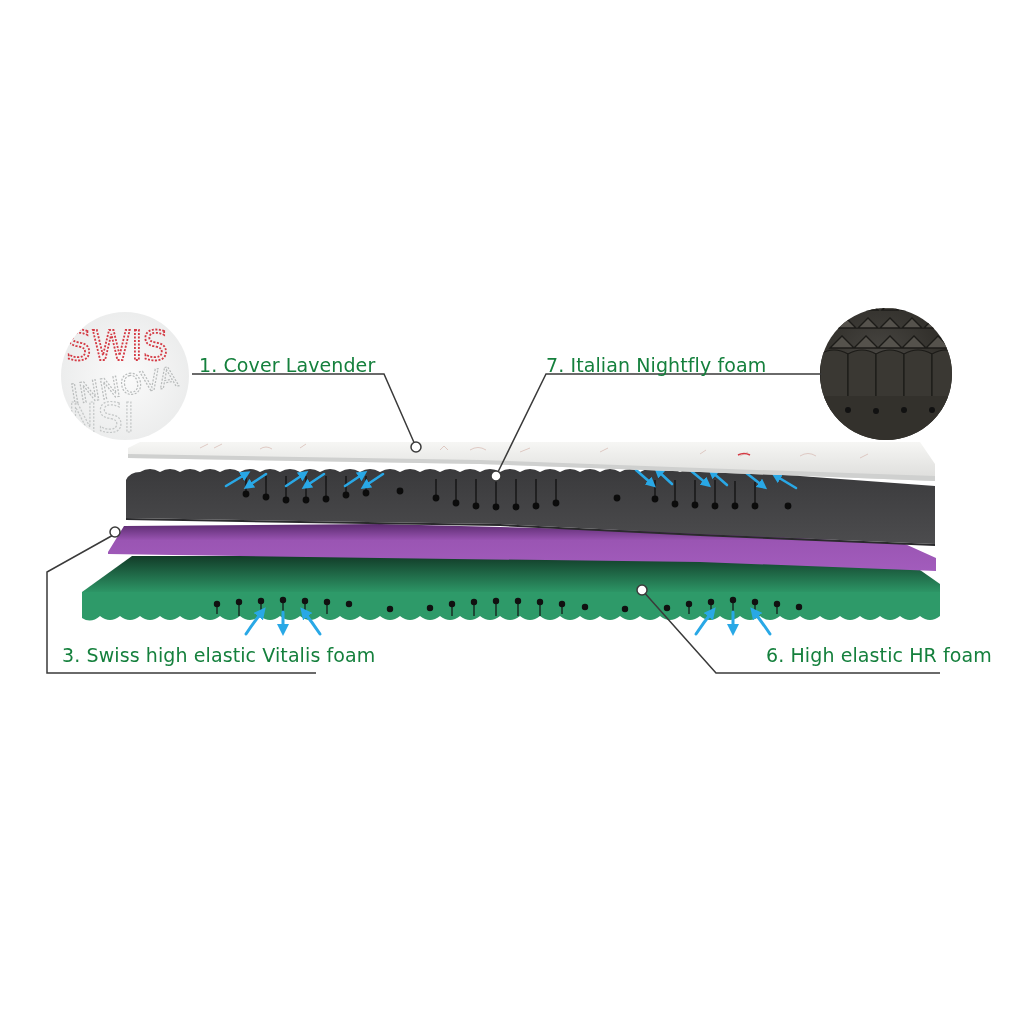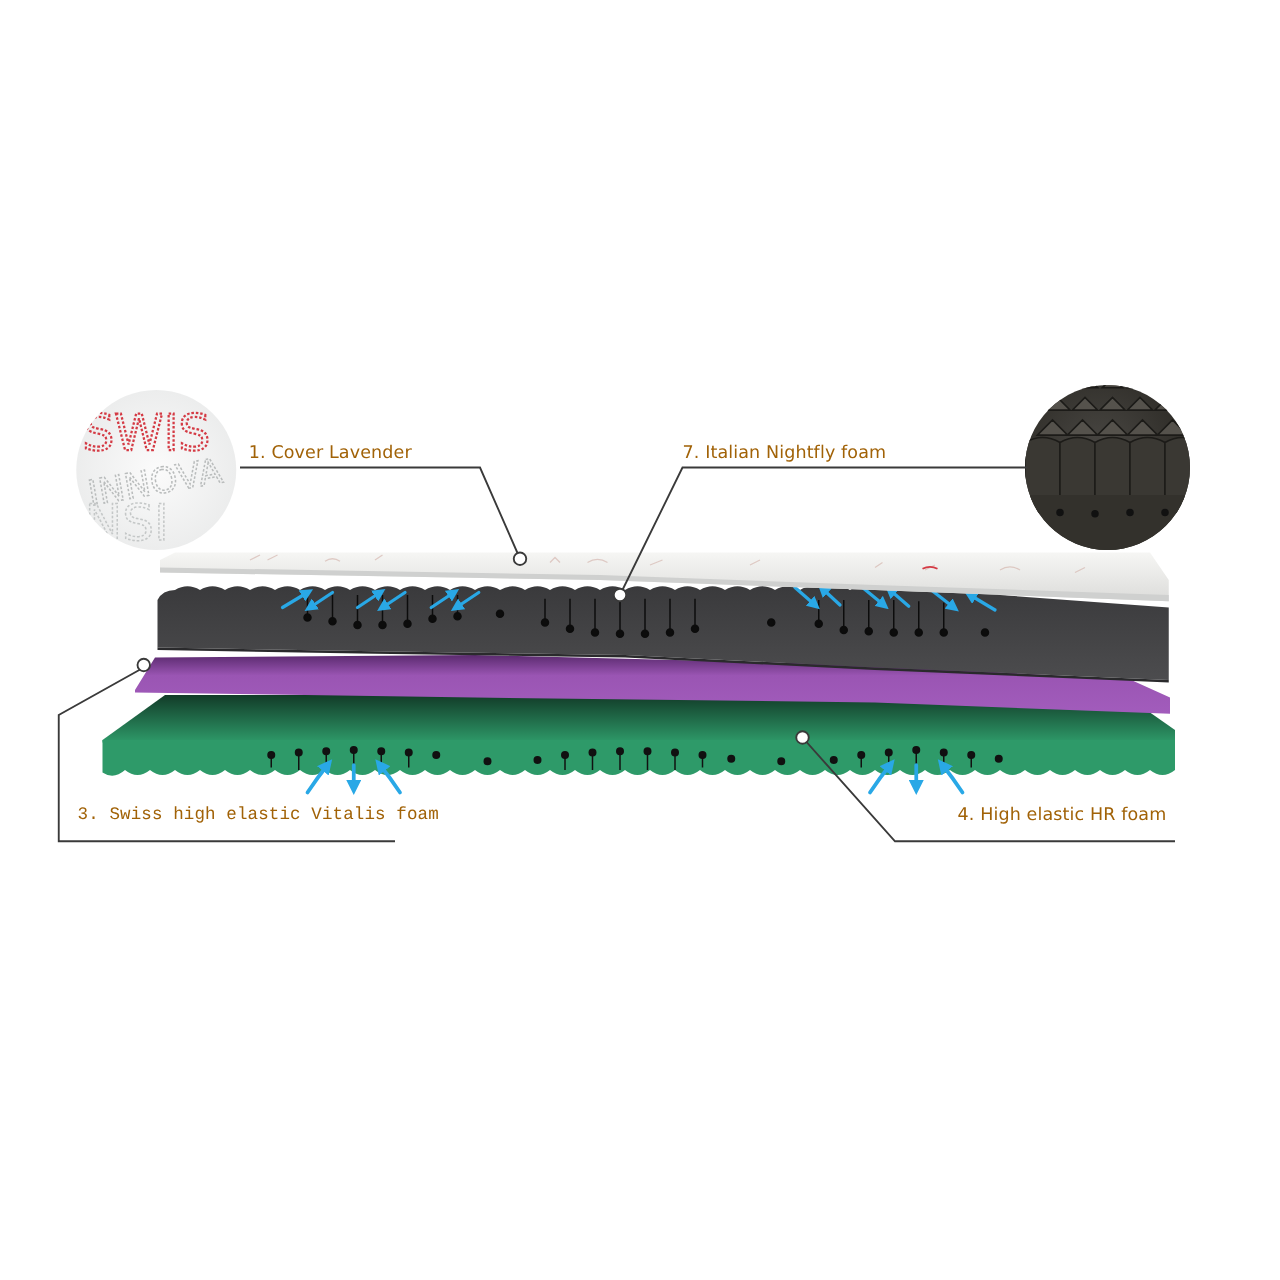--- a/index.html
+++ b/index.html
@@ -1,18 +1,18 @@
 <!DOCTYPE html>
 <html><head>
 <meta charset="utf-8">
 <style>
   html, body { margin:0; padding:0; background:#ffffff; }
   body { width:1024px; height:1024px; position:relative; overflow:hidden; font-family:"Liberation Sans", sans-serif; }
   #stage { position:absolute; left:0; top:0; width:1024px; height:756px;margin-top:24px; }
-  .label { position:absolute; font-family:"DejaVu Sans", sans-serif; font-size:14px; color:#a16207; white-space:nowrap; letter-spacing:0.1px; }
+  .label { position:absolute; font-family:"DejaVu Sans", sans-serif; font-size:19px; color:#15803d; white-space:nowrap; letter-spacing:0.1px; }
 </style>
 </head>
 <body>
 
 <div id="stage">
   <svg width="1024" height="1024" viewBox="0 0 1024 1024" xmlns="http://www.w3.org/2000/svg">
     <defs>
       <clipPath id="clipL">
           <circle cx="125" cy="352" r="64"></circle>
         </clipPath>
@@ -240,15 +240,15 @@
     <g fill="#ffffff" stroke="#3a3a3a" stroke-width="1.5">
       <circle cx="416" cy="423" r="5"></circle>
       <circle cx="496" cy="452" r="5"></circle>
       <circle cx="115" cy="508" r="5"></circle>
       <circle cx="642" cy="566" r="5"></circle>
     </g>
   </svg>
 
   <div class="label" style="left:199px; top:330px;">1. Cover Lavender</div>
   <div class="label" style="left:546px; top:330px;">7. Italian Nightfly foam</div>
-  <div class="label" style="left:62px; top:620px;font-family:Liberation Mono, monospace;">3. Swiss high elastic Vitalis foam</div>
-  <div class="label" style="left:766px; top:620px;">4. High elastic HR foam</div>
+  <div class="label" style="left:62px; top:620px;">3. Swiss high elastic Vitalis foam</div>
+  <div class="label" style="left:766px; top:620px;">6. High elastic HR foam</div>
 </div>
 
 </body></html>

